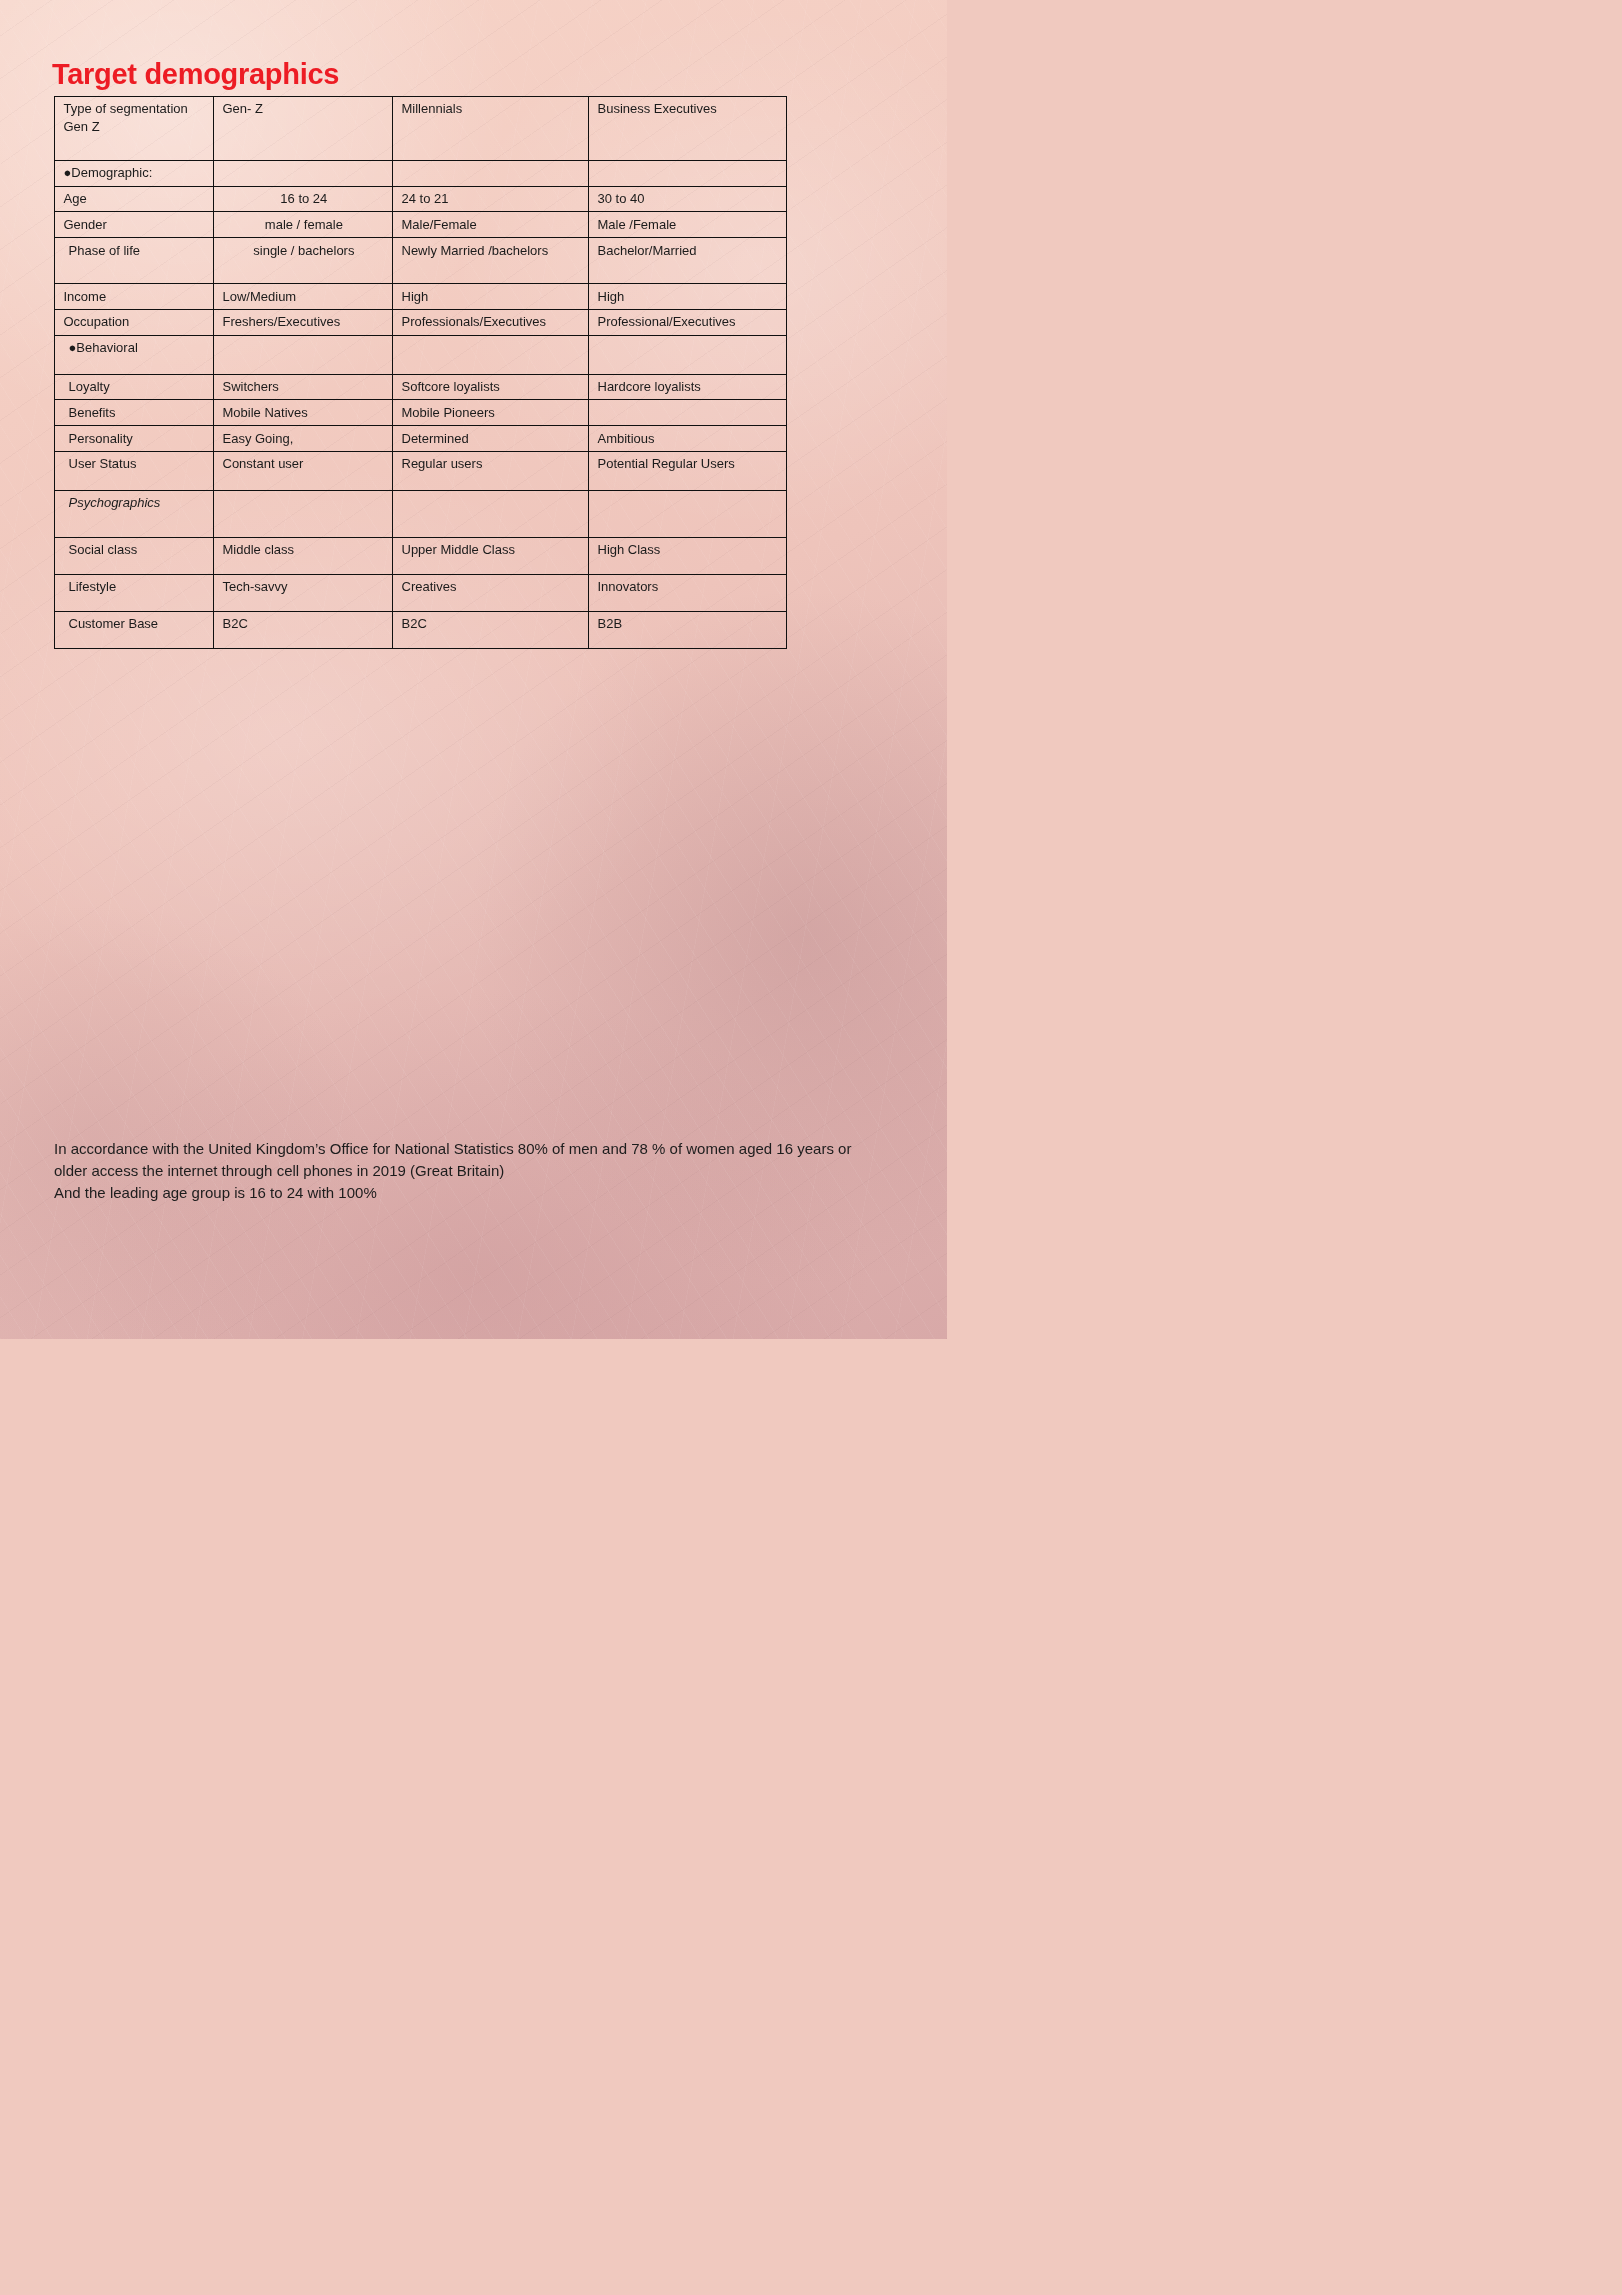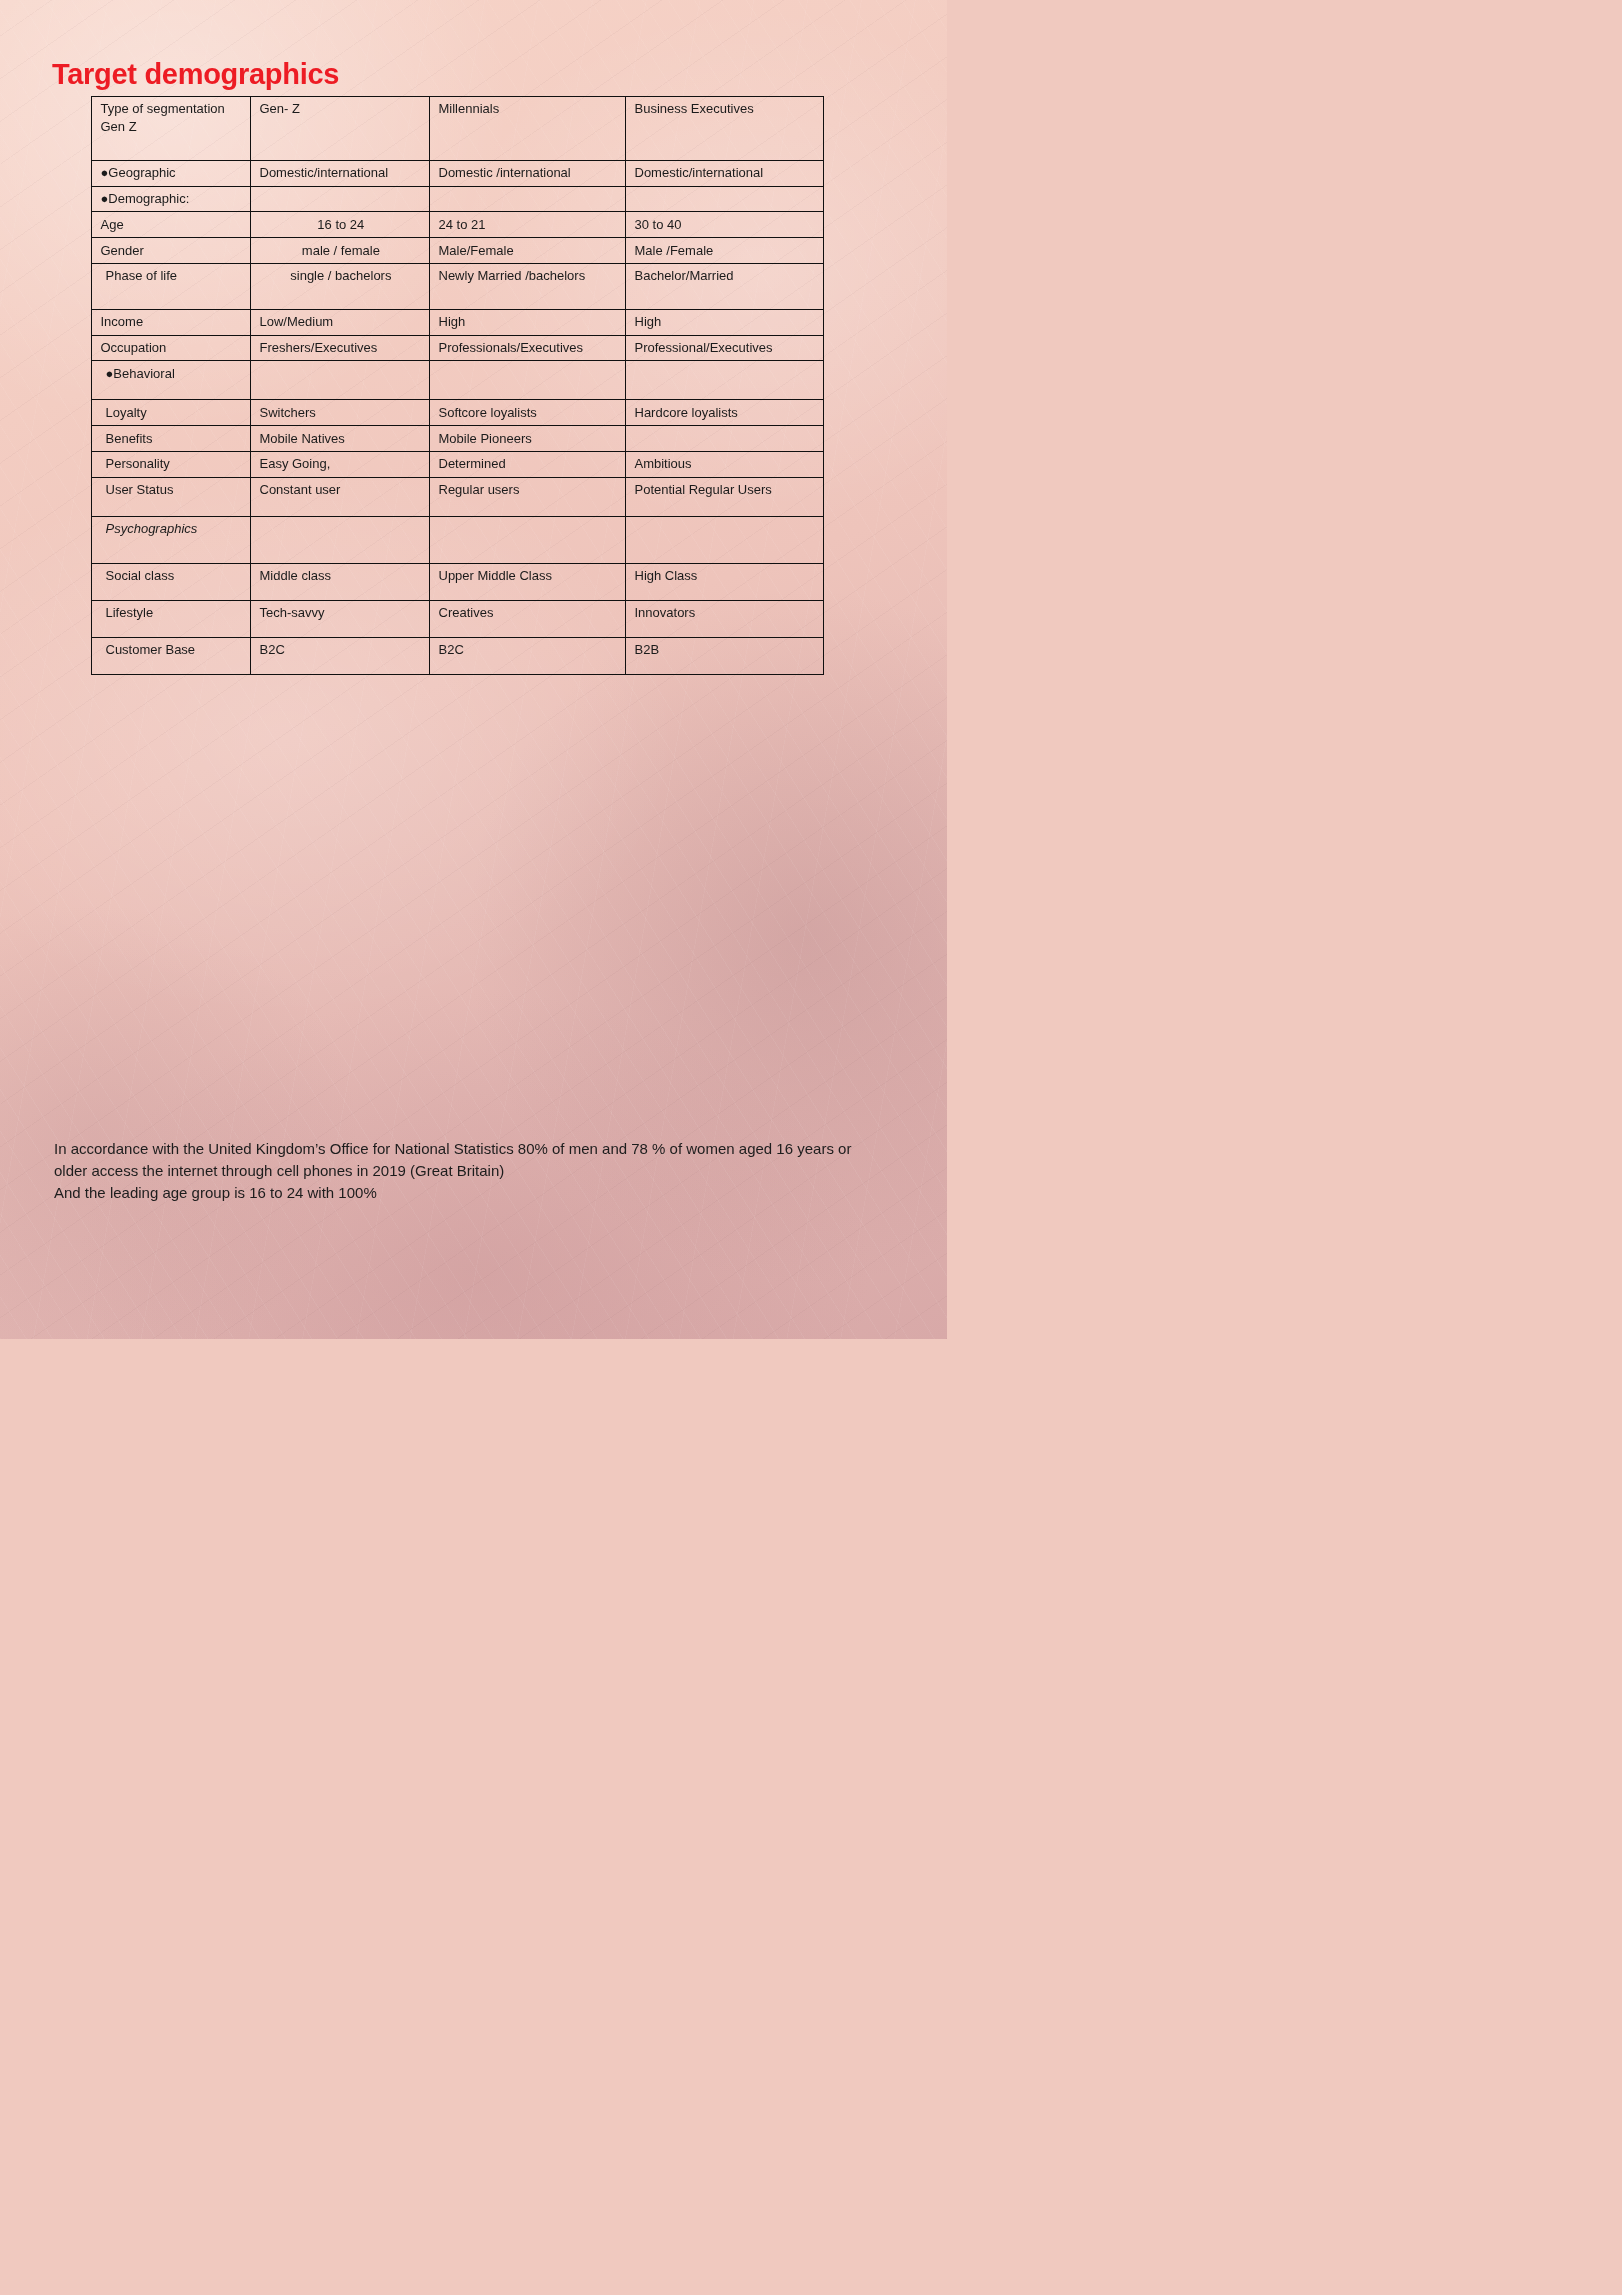--- a/index.html
+++ b/index.html
@@ -44,21 +44,20 @@
   }
 
   
   #demo-table {
     position:absolute; left:54px; top:96px;
     width:732px;
     border-collapse:collapse;
     font-size:13px;
     color:#1b1b1b;
     table-layout:fixed;
-    margin-left:37px;
   }
   #demo-table td {
     border:1.1px solid #101010;
     padding:3.4px 6.8px 4.2px 8.5px;
     vertical-align:top;
     line-height:1.32;
   }
   #demo-table .c0 { width:159px; }
   #demo-table .c1 { width:179px; }
   #demo-table .c2 { width:196px; }
@@ -200,26 +199,20 @@
 
   <div id="page-title">Target demographics</div>
 
   <table id="demo-table">
     <tbody>
         <tr style="height: 64px;">
           <td class="c0">Type of segmentation Gen Z</td>
           <td class="c1">Gen- Z</td>
           <td class="c2">Millennials</td>
           <td class="c3">Business Executives</td>
-        </tr>
-        <tr>
-          <td class="c0">●Geographic</td>
-          <td class="c1">Domestic/international</td>
-          <td class="c2">Domestic /international</td>
-          <td class="c3">Domestic/international</td>
         </tr>
         <tr>
           <td class="c0">●Demographic:</td>
           <td class="c1">&nbsp;</td>
           <td class="c2">&nbsp;</td>
           <td class="c3">&nbsp;</td>
         </tr>
         <tr>
           <td class="c0">Age</td>
           <td class="c1 ctr">16 to 24</td>

